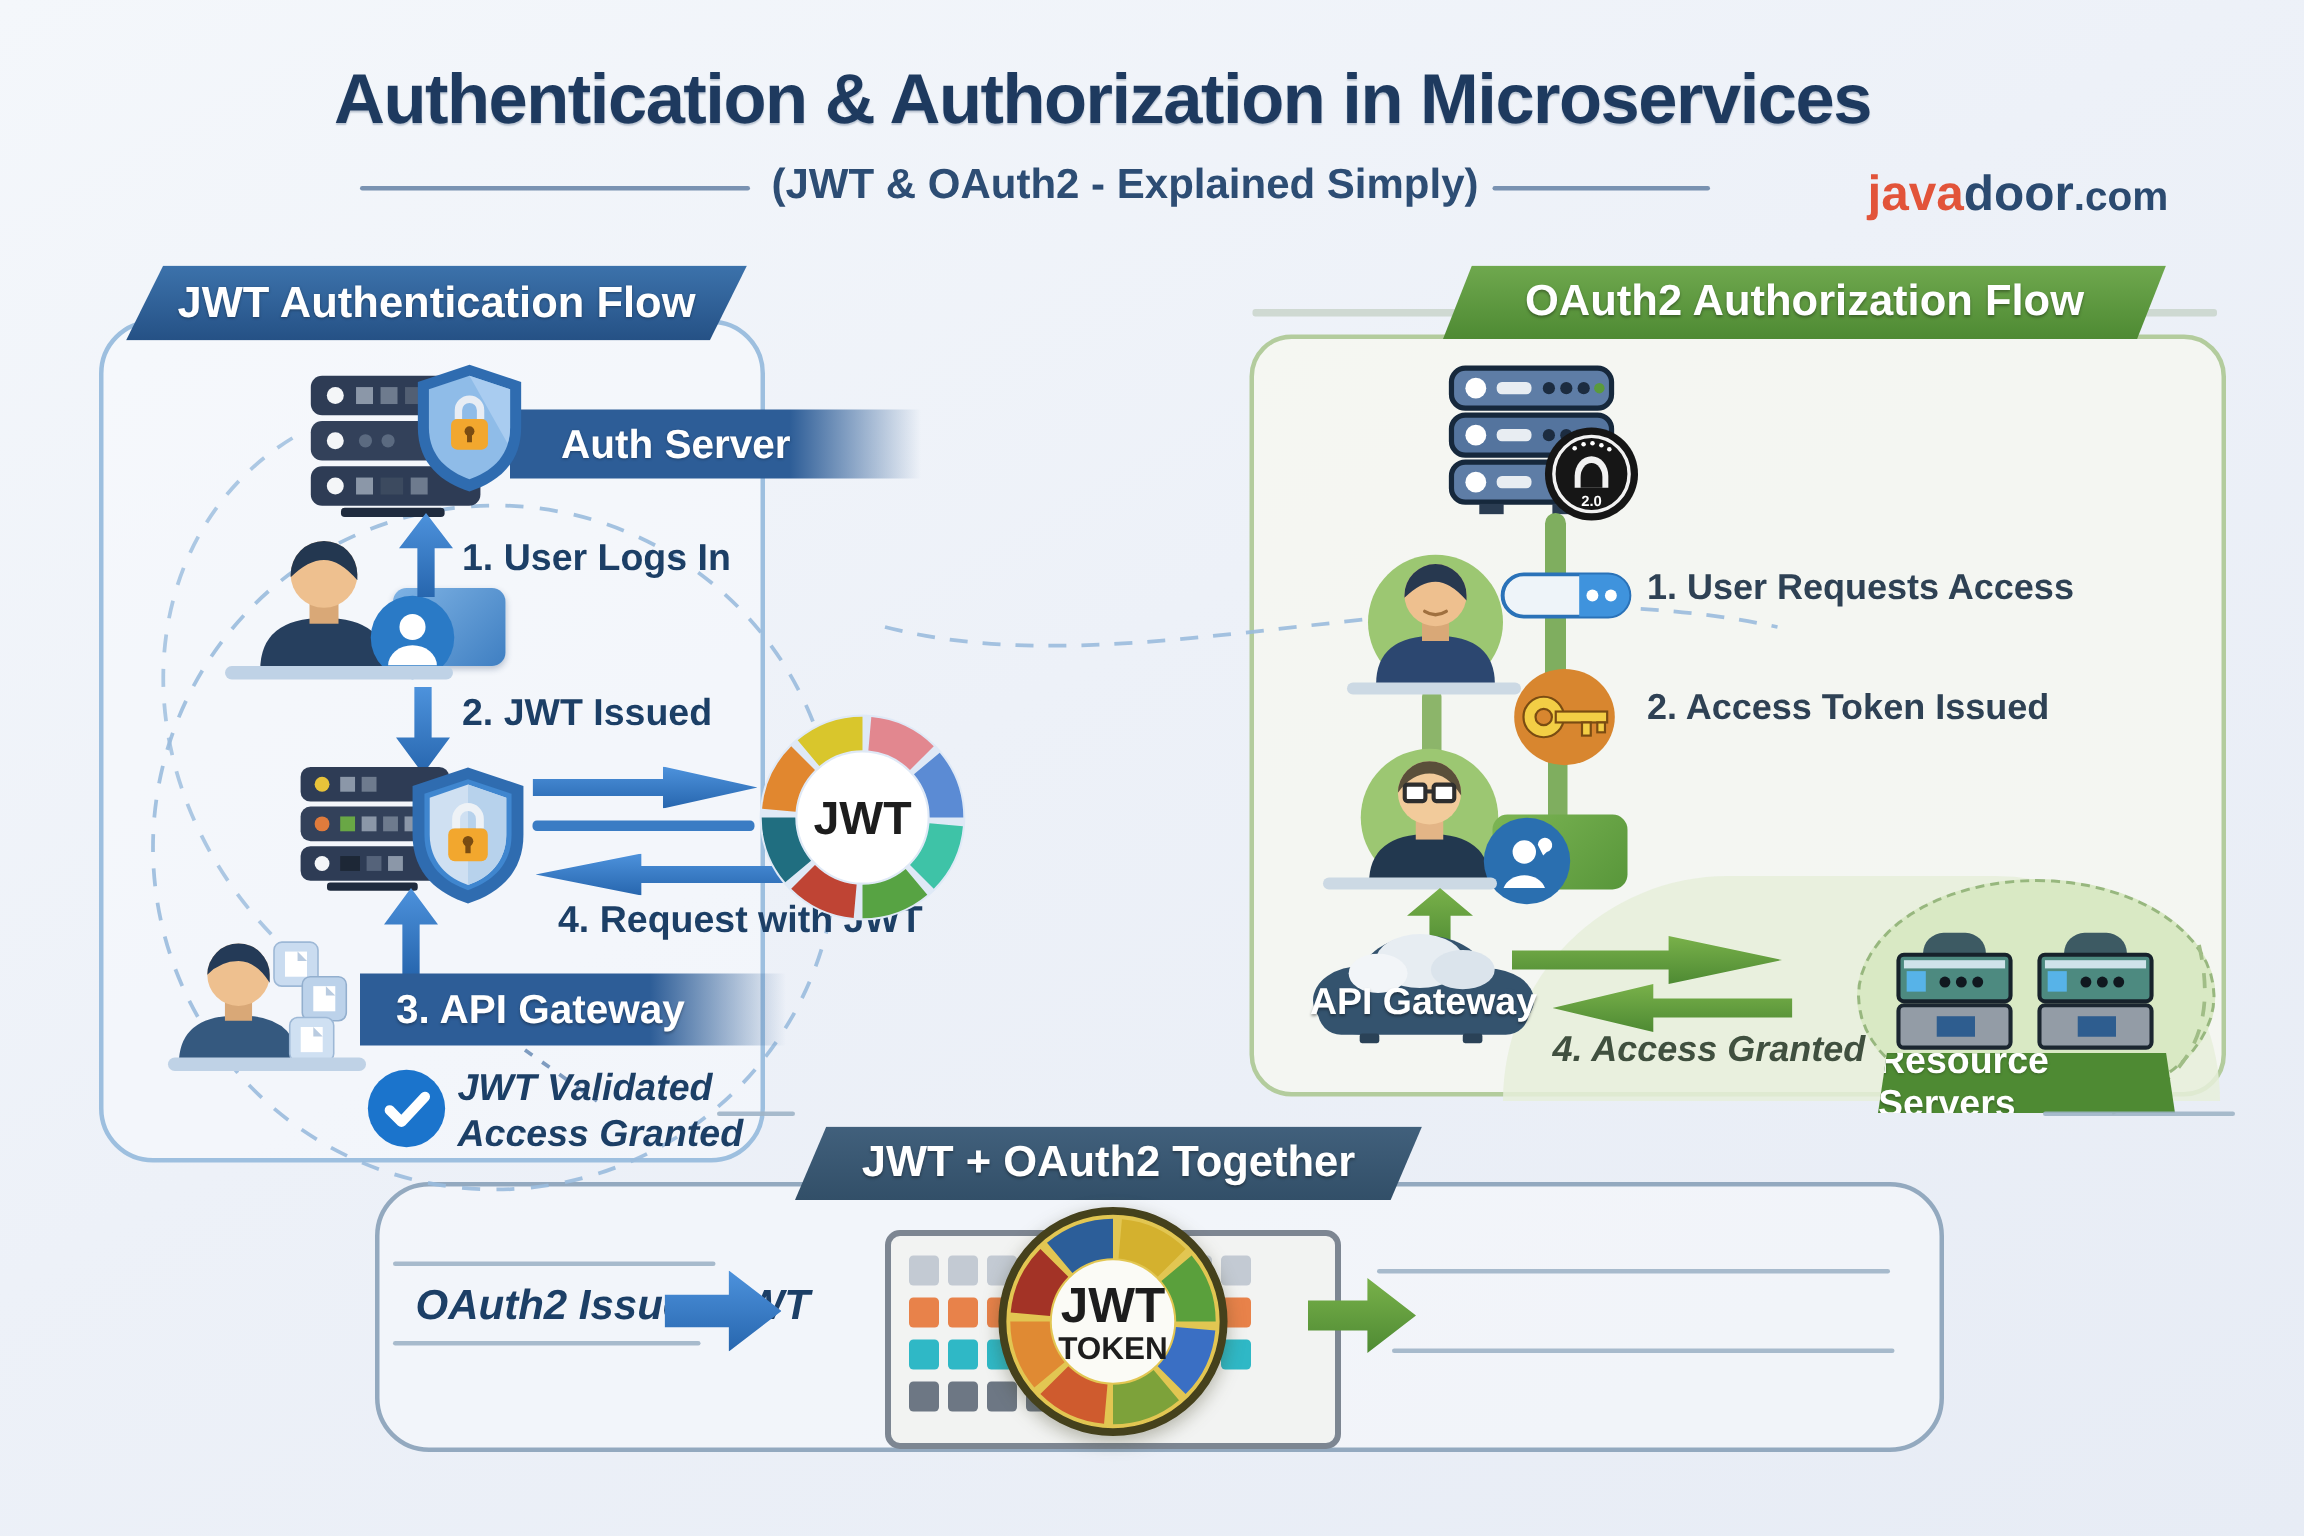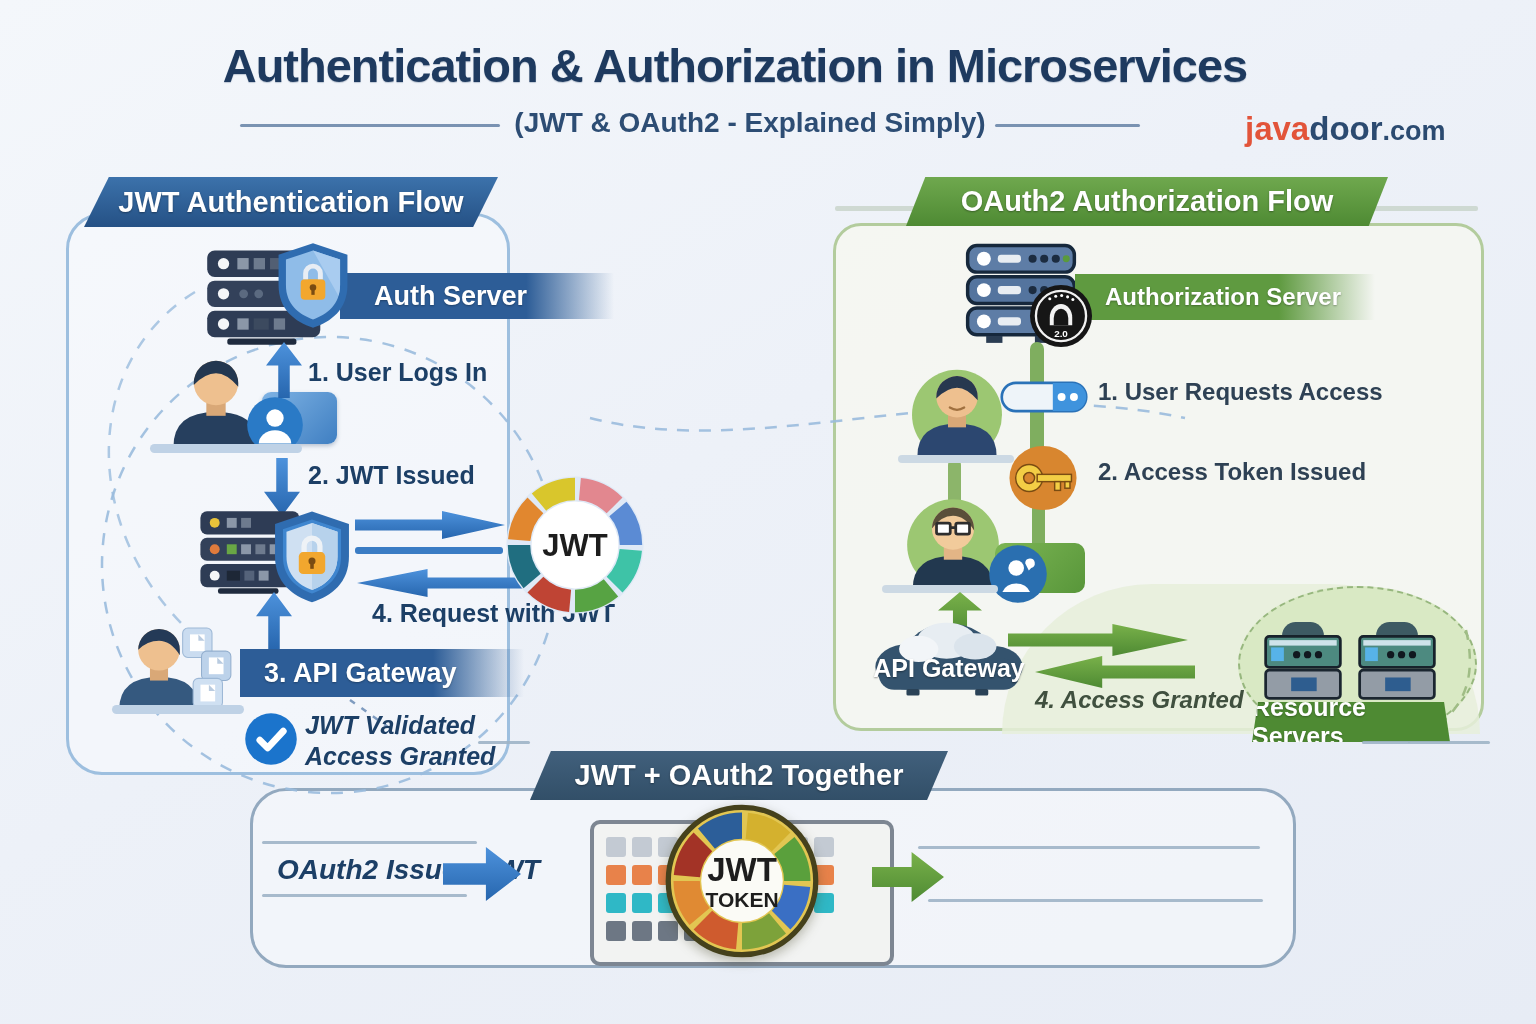--- a/index.html
+++ b/index.html
@@ -212,44 +212,41 @@
   </div>
   <svg class="abs" style="left:243px;top:711px;" width="56" height="56" viewBox="0 0 100 100">
     <circle cx="50" cy="50" r="46" fill="#1b74cc"></circle>
     <path d="M30 52 l14 14 l28 -30" stroke="#fff" stroke-width="12" fill="none" stroke-linecap="round" stroke-linejoin="round"></path>
   </svg>
   <div class="abs step italic" style="left:305px;top:710px;line-height:31px;">
     <div>JWT Validated</div>
     <div>Access Granted</div>
   </div>
 
-  <div class="abs banner green" style="left:906px;top:177px;width:482px;height:49px;">OAuth2 Authorization Flow</div>
+  <div class="abs banner green" style="left:962px;top:177px;width:482px;height:49px;">OAuth2 Authorization Flow</div>
 
   <svg class="abs" style="left:963px;top:243px;" width="116" height="100" viewBox="0 0 100 86">
     <rect x="4" y="2" width="92" height="23" rx="8" fill="#5e7da6" stroke="#16283c" stroke-width="3"></rect>
       <circle cx="18" cy="13.5" r="6" fill="#fff"></circle>
       <rect x="30" y="10" width="20" height="7" rx="3" fill="#e8edf2"></rect>
       <circle cx="60" cy="13.5" r="3.5" fill="#1c2c40"></circle>
       <circle cx="70" cy="13.5" r="3.5" fill="#1c2c40"></circle>
       <circle cx="80" cy="13.5" r="3.5" fill="#1c2c40"></circle>
       <circle cx="89" cy="13.5" r="3" fill="#5a9a3c"></circle>
     <rect x="4" y="29" width="92" height="23" rx="8" fill="#54749e" stroke="#16283c" stroke-width="3"></rect>
       <circle cx="18" cy="40.5" r="6" fill="#fff"></circle>
       <rect x="30" y="37" width="20" height="7" rx="3" fill="#e8edf2"></rect>
       <circle cx="60" cy="40.5" r="3.5" fill="#1c2c40"></circle>
       <circle cx="70" cy="40.5" r="3.5" fill="#1c2c40"></circle>
     <rect x="4" y="56" width="92" height="23" rx="8" fill="#5e7da6" stroke="#16283c" stroke-width="3"></rect>
       <circle cx="18" cy="67.5" r="6" fill="#fff"></circle>
       <rect x="30" y="64" width="20" height="7" rx="3" fill="#e8edf2"></rect>
     <rect x="20" y="80" width="14" height="6" fill="#2a3c52"></rect>
       <rect x="62" y="80" width="14" height="6" fill="#2a3c52"></rect>
   </svg>
-  <div class="abs ribbon green" style="left:1075px;top:274px;width:270px;height:46px;font-size:24px;padding-left:30px;">
-    <span>Authorization Server</span>
-  </div>
   <svg class="abs" style="left:1028px;top:283px;" width="66" height="66" viewBox="0 0 100 100">
     <circle cx="50" cy="50" r="47" fill="#161616"></circle>
     <circle cx="50" cy="50" r="38" fill="none" stroke="#f2f2f2" stroke-width="3.5"></circle>
     <circle cx="33" cy="24" r="2.3" fill="#fff"></circle>
       <circle cx="42" cy="20" r="2.3" fill="#fff"></circle>
       <circle cx="51" cy="19" r="2.3" fill="#fff"></circle>
       <circle cx="60" cy="21" r="2.3" fill="#fff"></circle>
       <circle cx="68" cy="25" r="2.3" fill="#fff"></circle>
     <path d="M33 64 V52 a17 20 0 0 1 34 0 v12 z" fill="#f2f2f2"></path>
     <path d="M39 64 V53 a11 14 0 0 1 22 0 v11 z" fill="#161616"></path>

